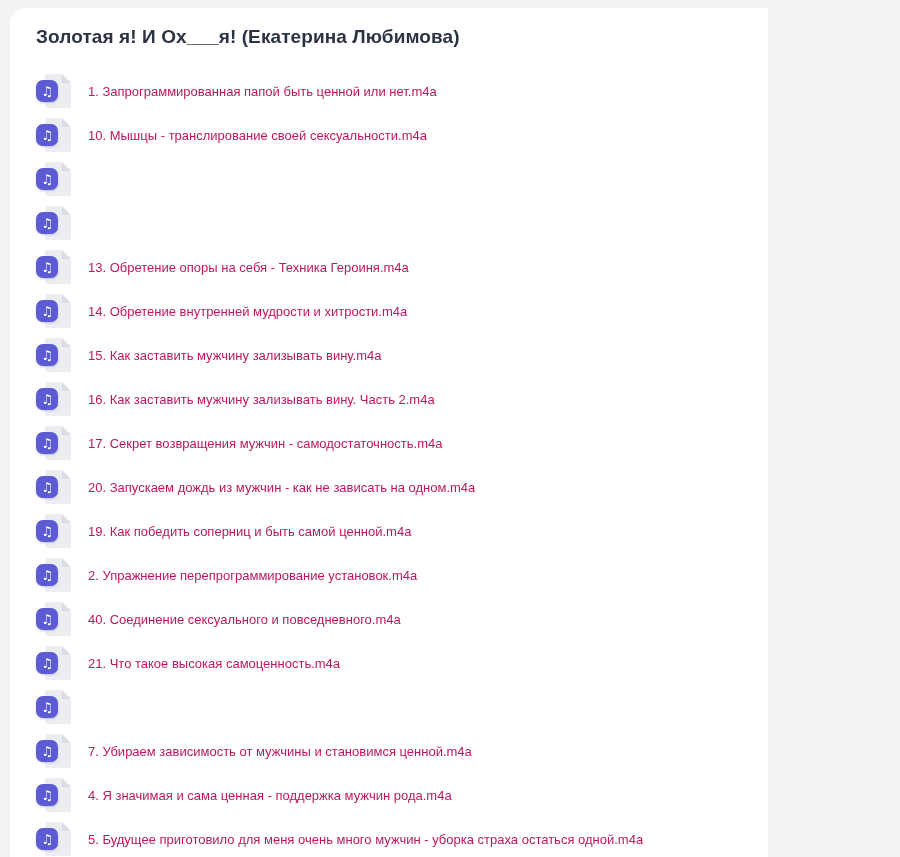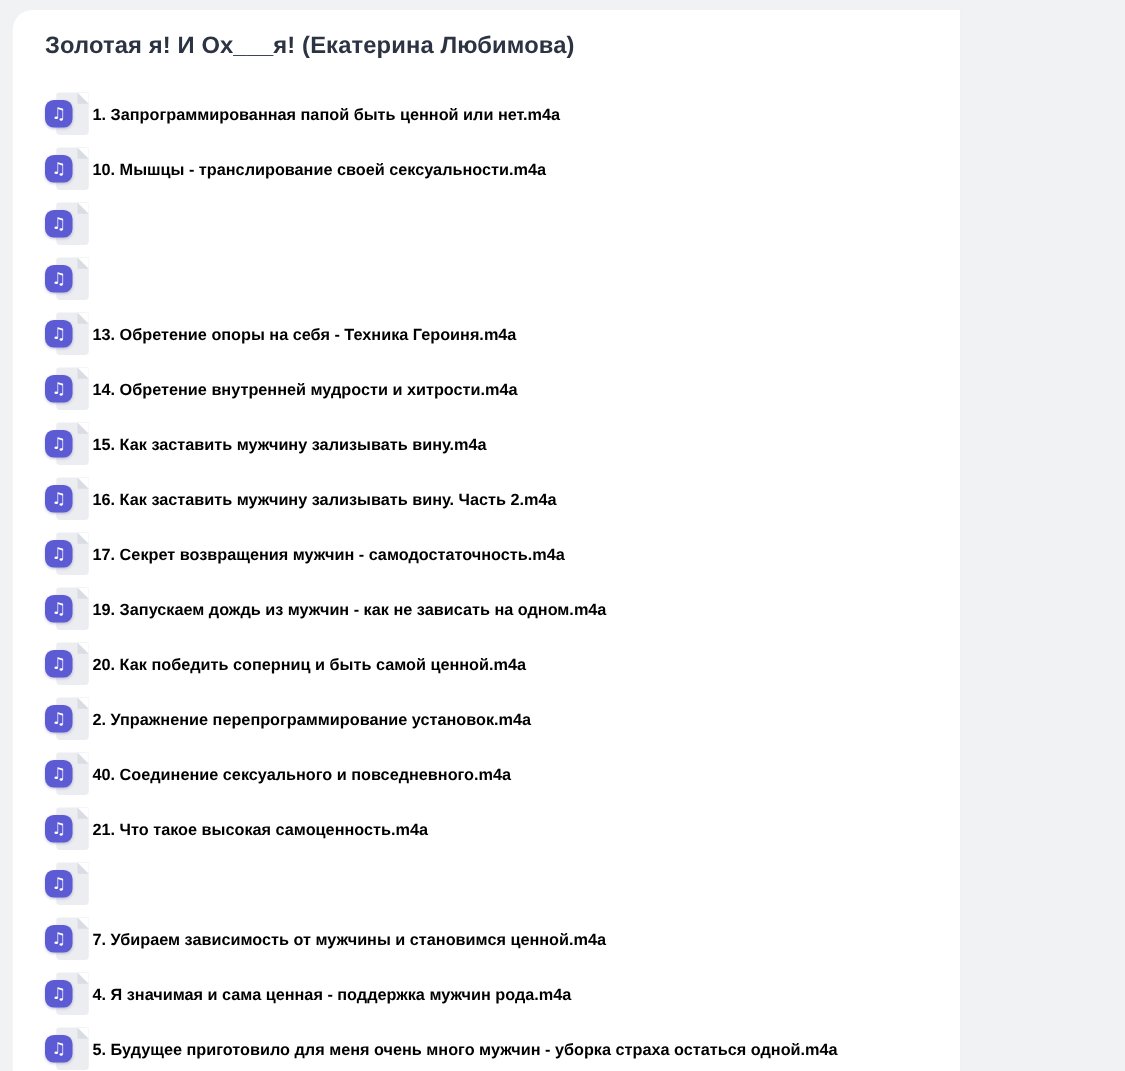--- a/index.html
+++ b/index.html
@@ -67,25 +67,24 @@
     justify-content: center;
     box-shadow: 0 1px 2px rgba(60,60,140,0.25);
   }
   .note-glyph {
     font-family: "DejaVu Sans", sans-serif;
     font-size: 13px;
     line-height: 1;
     color: #ffffff;
   }
   .file-name {
-    margin-left: 2px;
+    margin-left: 16px;
     font-size: 13px;
-    color: #000000;
+    color: #be185d;
     white-space: nowrap;
-    font-weight: bold;
   }
 </style>
 </head>
 <body>
 
 <div class="card">
   <h1 class="page-title">Золотая я! И Ох___я! (Екатерина Любимова)</h1>
 
   <ul class="file-list" id="file-list">
   <li class="file-row">
@@ -196,33 +195,33 @@
 
   <li class="file-row">
     <span class="file-icon">
       <span class="file-page">
         <span class="file-fold"></span>
       </span>
       <span class="note-badge">
         <span class="note-glyph">♫</span>
       </span>
     </span>
-    <span class="file-name">19. Запускаем дождь из мужчин - как не зависать на одном.m4a</span>
-  </li>
-
-  <li class="file-row">
-    <span class="file-icon">
-      <span class="file-page">
-        <span class="file-fold"></span>
-      </span>
-      <span class="note-badge">
-        <span class="note-glyph">♫</span>
-      </span>
-    </span>
-    <span class="file-name">20. Как победить соперниц и быть самой ценной.m4a</span>
+    <span class="file-name">20. Запускаем дождь из мужчин - как не зависать на одном.m4a</span>
+  </li>
+
+  <li class="file-row">
+    <span class="file-icon">
+      <span class="file-page">
+        <span class="file-fold"></span>
+      </span>
+      <span class="note-badge">
+        <span class="note-glyph">♫</span>
+      </span>
+    </span>
+    <span class="file-name">19. Как победить соперниц и быть самой ценной.m4a</span>
   </li>
 
   <li class="file-row">
     <span class="file-icon">
       <span class="file-page">
         <span class="file-fold"></span>
       </span>
       <span class="note-badge">
         <span class="note-glyph">♫</span>
       </span>

